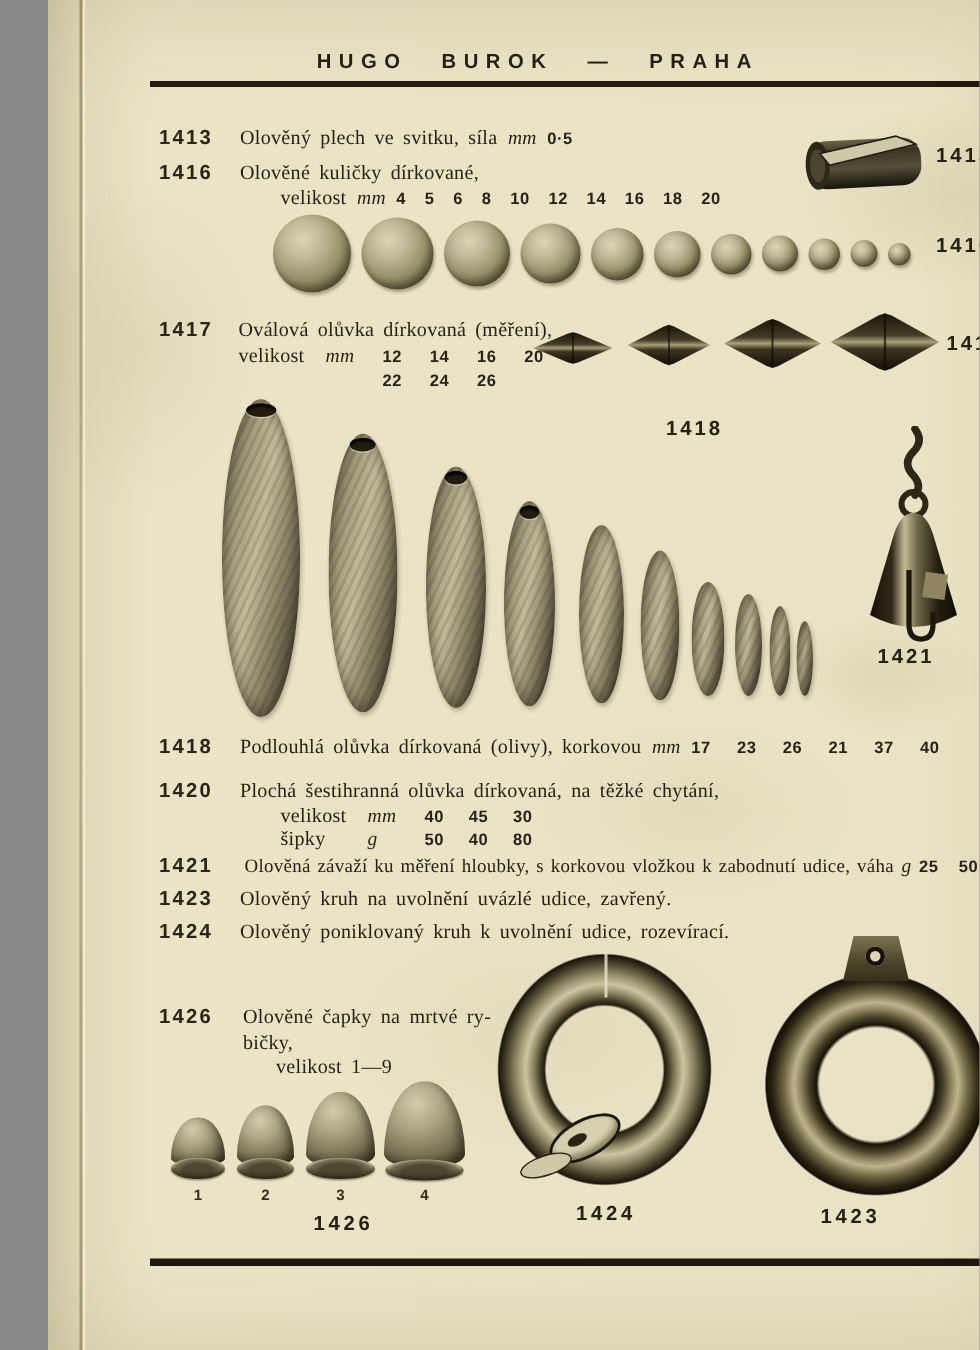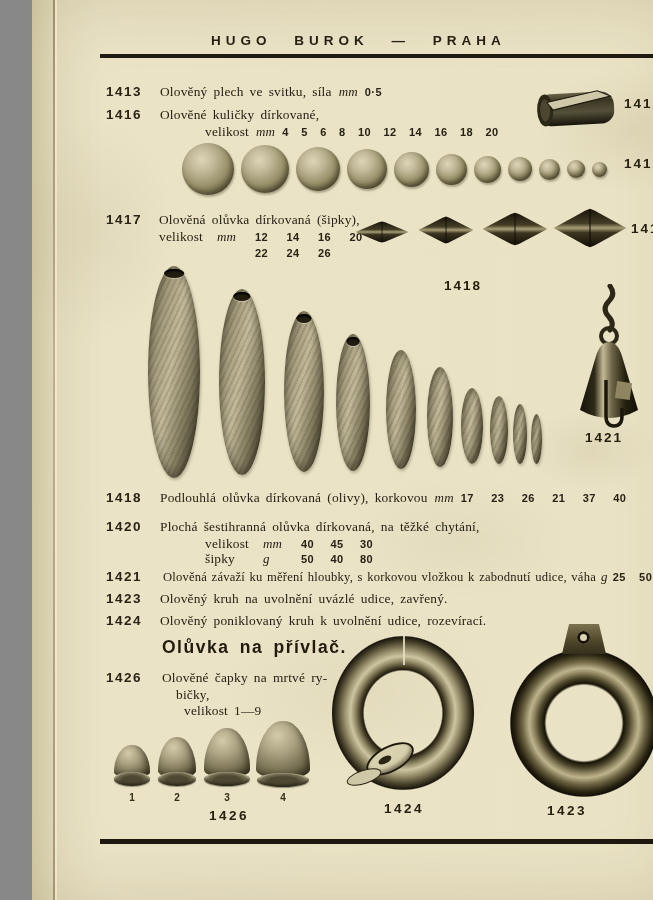--- a/index.html
+++ b/index.html
@@ -25,21 +25,21 @@
     letter-spacing:5px;word-spacing:14px;color:#241f12;}
   .rule-top{position:absolute;left:68px;top:54px;width:564px;height:4px;background:#201b10;}
   .rule-bottom{position:absolute;left:68px;top:839px;width:562px;height:5px;background:#1c1810;}
   .pagenum{position:absolute;left:626px;top:848px;font-family:"Liberation Sans",sans-serif;
     font-weight:bold;font-size:15px;color:#211c10;}
 
   .line{position:absolute;left:0;width:100%;white-space:nowrap;}
   .code{position:absolute;left:74px;font-family:"Liberation Sans",sans-serif;
     font-weight:bold;font-size:13.5px;letter-spacing:1.5px;color:#292415;}
   .desc{position:absolute;left:128px;font-size:13.4px;word-spacing:2.5px;letter-spacing:.2px;}
-  .ind{left:173px;}
+  .ind{left:155px;}
   .ind2{left:127px;}
   .unit{font-style:italic;margin:0 7px;font-size:13px;}
   .nums{font-family:"Liberation Sans",sans-serif;font-weight:bold;font-size:11px;
     word-spacing:11px;letter-spacing:.4px;white-space:pre;}
   .nums-wide{word-spacing:15px;}
   .tight{font-size:12.6px;word-spacing:1.2px;}
   .w58{display:inline-block;width:58px;}
   .wu{display:inline-block;width:38px;font-style:italic;font-size:13px;}
   .figlbl{position:absolute;font-family:"Liberation Sans",sans-serif;font-weight:bold;
     font-size:13.5px;letter-spacing:2px;color:#26210f;}
@@ -169,21 +169,21 @@
     <span class="ball" style="width:27px;height:27px"></span>
     <span class="ball" style="width:24px;height:24px"></span>
     <span class="ball" style="width:21px;height:21px"></span>
     <span class="ball" style="width:18px;height:18px"></span>
     <span class="ball" style="width:15px;height:15px"></span>
   </div>
   <span class="figlbl" style="left:592px;top:156px">1416</span>
 
   <div class="line" style="top:212px">
     <span class="code">1417</span>
-    <span class="desc ind2">Olověná olůvka dírkovaná (šipky),</span>
+    <span class="desc ind2">Oválová olůvka dírkovaná (měření),</span>
   </div>
   <div class="line" style="top:229px">
     <span class="desc ind2"><span class="w58">velikost</span><span class="wu">mm</span><span class="nums nums-wide">12 14 16 20</span></span>
   </div>
   <div class="line" style="top:245px">
     <span class="desc" style="left:223px"><span class="nums nums-wide">22 24 26</span></span>
   </div>
 
   <div>
     <svg style="position:absolute;left:323px;top:221px" width="54" height="22" viewBox="0 0 100 50" preserveAspectRatio="none">
@@ -262,28 +262,27 @@
   <div class="line" style="top:591px">
     <span class="code">1423</span>
     <span class="desc">Olověný kruh na uvolnění uvázlé udice, zavřený.</span>
   </div>
 
   <div class="line" style="top:613px">
     <span class="code">1424</span>
     <span class="desc">Olověný poniklovaný kruh k uvolnění udice, rozevírací.</span>
   </div>
 
-  <div class="heading">Olůvka na přívlač.</div>
 
   <div class="line" style="top:670px">
     <span class="code">1426</span>
     <span class="desc" style="left:130px">Olověné čapky na mrtvé ry-</span>
   </div>
   <div class="line" style="top:687px">
-    <span class="desc" style="left:144px">bičky,</span>
+    <span class="desc" style="left:130px">bičky,</span>
   </div>
   <div class="line" style="top:703px">
     <span class="desc" style="left:152px">velikost 1—9</span>
   </div>
 
   <div>
     <div class="cap" style="left:82px;top:746px;width:36px;height:40px">
         <div class="dome" style="height:32px"></div>
         <div class="rim"></div>
       </div>

